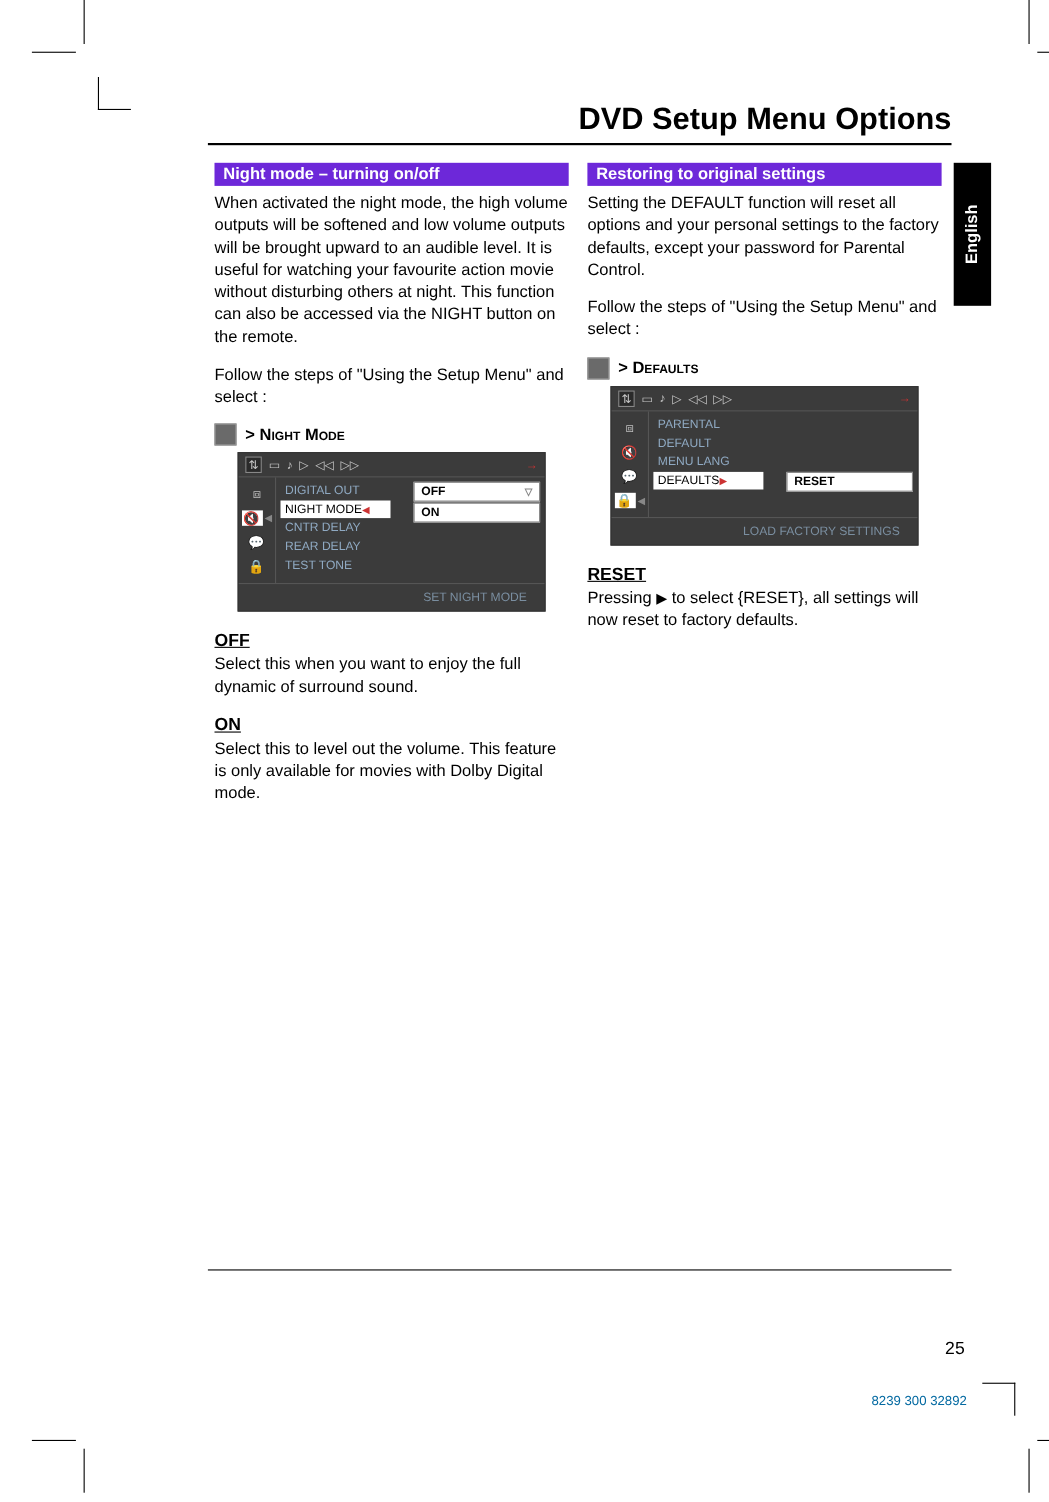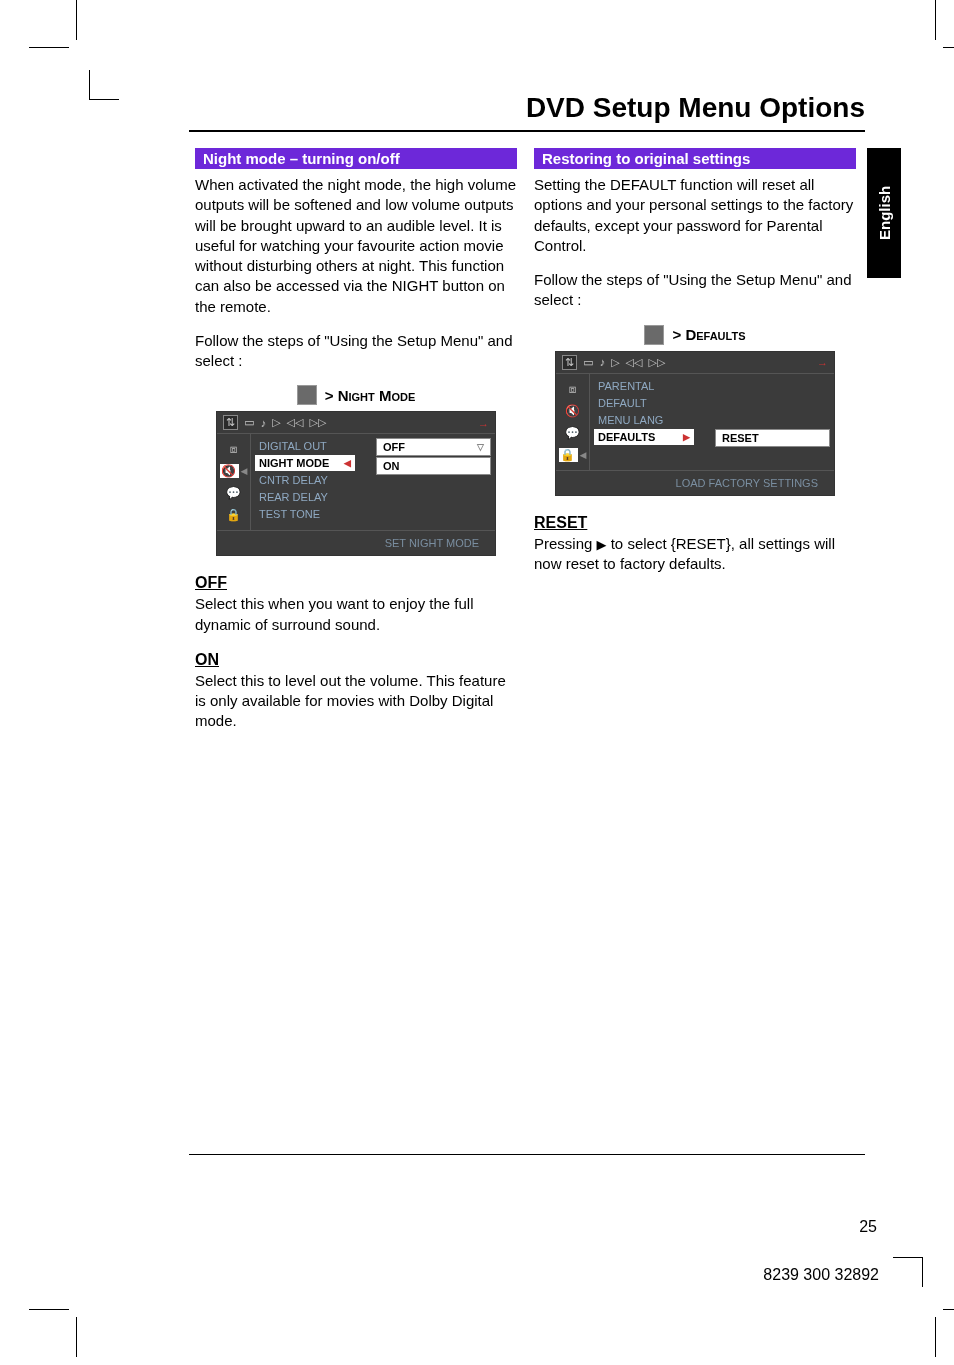--- a/index.html
+++ b/index.html
@@ -33,21 +33,21 @@
   .col-left  { position: absolute; left: 166px; top: 148px; width: 322px; }
   .col-right { position: absolute; left: 505px; top: 148px; width: 322px; }
 
   .section-bar {
     background: #6d28d9; color: #fff; font-weight: bold;
     font-size: 15px; padding: 2px 8px; margin-bottom: 6px;
   }
   .body-text { font-size: 15px; line-height: 1.35; margin-bottom: 14px; }
 
   .breadcrumb {
-    display:flex; align-items:center; justify-content:center;
+    display:flex; align-items:center; justify-content:flex-start;
     gap:8px; font-size:15px; margin: 4px 0 6px 0;
   }
   .bc-icon { width:20px; height:20px; background:#6a6a6a; border:1px solid #999; display:inline-block; }
   .bc-text { font-weight:bold; font-variant: small-caps; }
 
   .osd {
     width: 280px; margin: 0 auto 18px auto;
     border: 1px solid #333; background:#3b3b3b; color:#fff;
     font-size: 11px;
   }
@@ -63,21 +63,21 @@
     width:34px; display:flex; flex-direction:column; align-items:center;
     gap:8px; padding:8px 0; color:#bfbfbf; font-size:12px;
     border-right:1px solid #555;
   }
   .osd .leftcol .hl-wrap { display:flex; align-items:center; gap:2px;}
   .osd .leftcol .hl { background:#fff; color:#333; padding:0 2px;}
   .osd .leftcol .tri { color:#888; font-size:9px; }
   .osd .menucol { flex:1; display:flex; gap:21px; padding:4px; }
   .osd .list { flex: 0 0 100px; display:flex; flex-direction:column; gap:1px; color:#8fa9c2; }
   .osd .list .row { padding:2px 4px; }
-  .osd .list .row.hl { background:#fff; color:#000; font-weight:bold; display:flex; align-items:center; justify-content:space-between;}
+  .osd .list .row.hl { background:#fff; color:#000; font-weight:normal; display:flex; align-items:center; justify-content:flex-start;}
   .osd .opts { flex:1; display:flex; flex-direction:column; gap:1px; }
   .osd .opts .row { padding:2px 6px; color:#000; background:#fff; font-weight:bold; display:flex; justify-content:space-between; align-items:center; border:1px solid #8a8a8a;}
   .osd .opts .row.plain { background:transparent; color:#fff; border:none; }
   .osd .footer { color:#7a8ea0; padding:6px 16px; border-top:1px solid #555;text-align:right; }
   .osd .red-tri { color:#c33; font-size:9px; }
 
   .subhead { font-weight:bold; text-decoration: underline; font-size:16px; margin-bottom:2px; }
   .para { font-size:15px; line-height:1.35; margin-bottom:16px; }
 
   .tips-rule {
@@ -86,21 +86,21 @@
   }
   .tips {
     position:absolute; left:170px; top:1164px; width:666px;
     font-size:14px; line-height:1.4; display:flex; gap:30px;
   }
   .tips .label { font-style:italic; font-weight:bold; }
   .tips .content {}
   .tips .b { font-weight:bold; }
 
   .page-num { position:absolute; right:106px; top:1218px; font-size:16px; }
-  .doc-code { position:absolute; right:104px; top:1266px; font-size:16px; color:#000000; }
+  .doc-code { position:absolute; right:104px; top:1266px; font-size:12px; color:#0369a1; }
 
   .tri-inline { display:inline-block; font-size:13px; line-height:1; vertical-align:middle; }
 </style>
 </head>
 <body>
 
 <div class="page">
 
   <div class="crop h" style="left:0; top:47px;"></div>
   <div class="crop v" style="left:47px; top:0;"></div>

